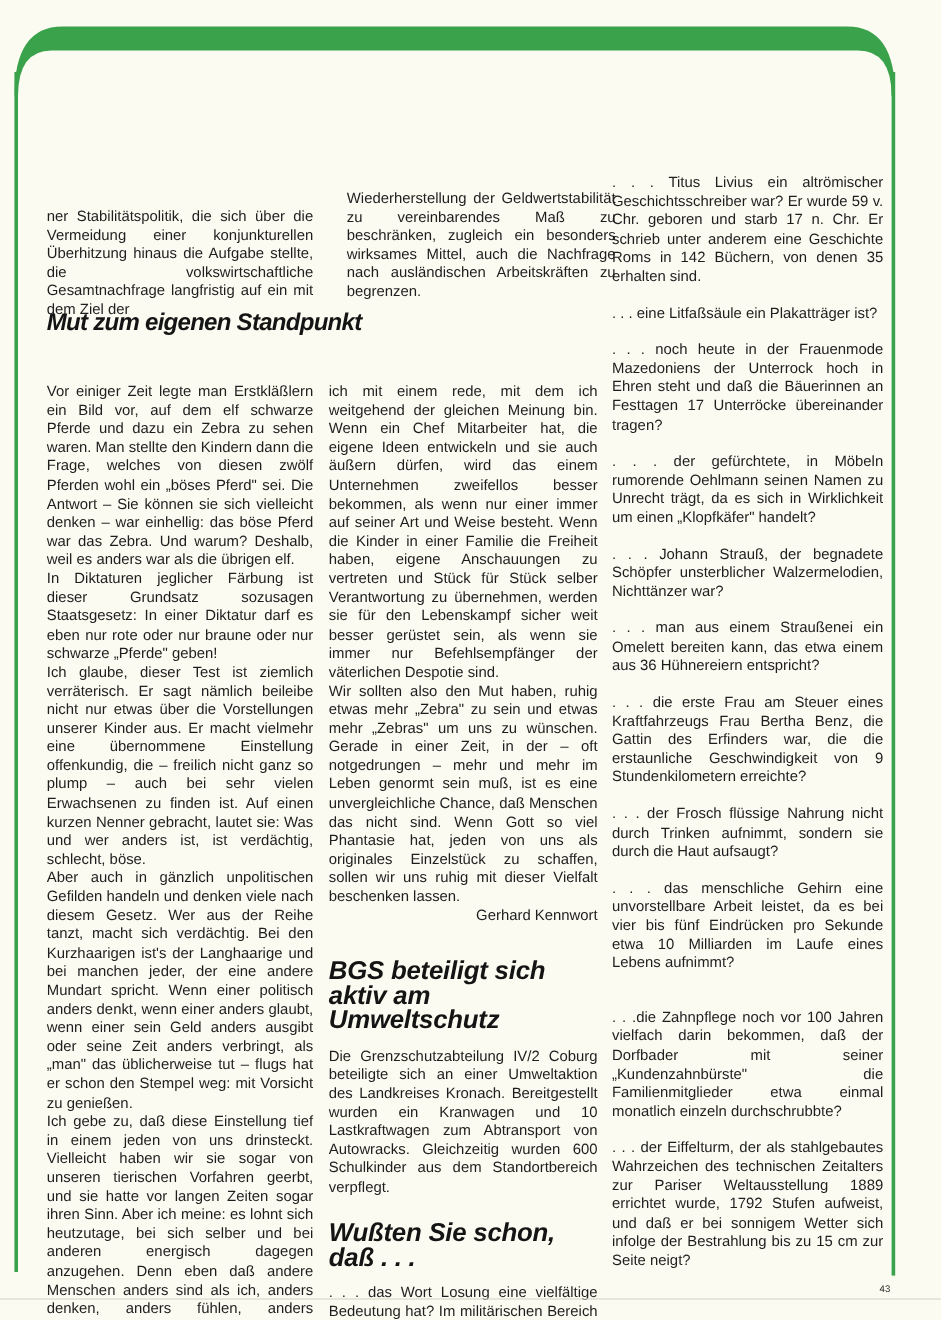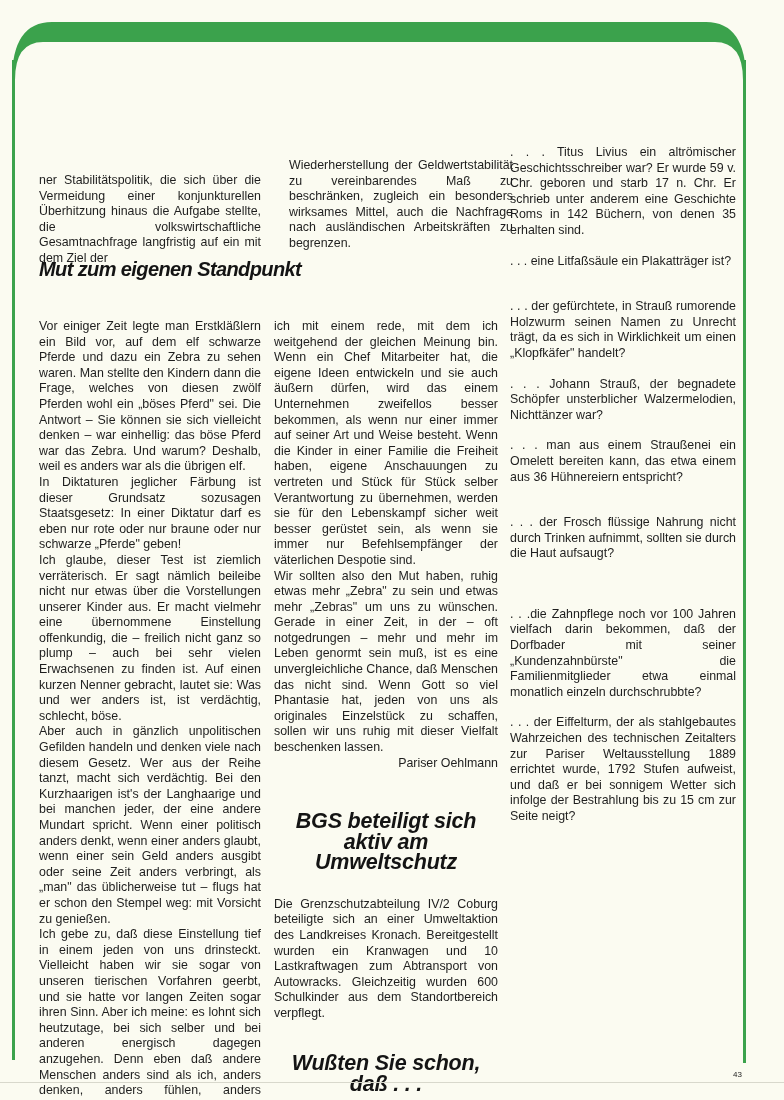--- a/index.html
+++ b/index.html
@@ -11,21 +11,21 @@
   .frame-right{position:absolute;left:743px;top:60px;width:3px;height:1003px;background:#3ba24c;}
   .col{position:absolute;font-size:12.4px;line-height:15.6px;text-align:justify;}
   .col p{margin:0;}
   .col .gap{height:15px;}
   #c1{left:39px;width:222px;}
   #c2{left:274px;width:224px;}
   #c3{left:510px;width:226px;}
   .headline{position:absolute;left:39px;top:258px;font-weight:900;font-style:italic;
             font-size:20px;letter-spacing:-0.6px;color:#141414;margin:0;text-align:right;}
   .h2{font-weight:900;font-style:italic;font-size:21.5px;line-height:20.5px;letter-spacing:-0.2px;
-      color:#141414;margin:12px;text-align:center;}
+      color:#141414;margin:0;text-align:left;}
   .sig{text-align:right;}
   .pageno{position:absolute;left:733px;top:1070px;font-size:8px;font-weight:normal;}
   .bottomline{position:absolute;left:0;top:1082px;width:784px;height:1px;background:#d8d8cc;}
 </style>
 </head>
 <body>
 
 <div class="frame-top">
   <svg width="734" height="60" viewBox="0 0 734 60">
     <path d="M0,60 Q0,2 40,2 L694,2 Q734,2 734,60 L731,60 Q731,22 703,22 L31,22 Q3,22 3,60 Z" fill="#3ba24c"></path>
@@ -47,46 +47,49 @@
   <p>Vor einiger Zeit legte man Erstkläßlern ein Bild vor, auf dem elf schwarze Pferde und dazu ein Zebra zu sehen waren. Man stellte den Kindern dann die Frage, welches von diesen zwölf Pferden wohl ein „böses Pferd" sei. Die Antwort – Sie können sie sich vielleicht denken – war einhellig: das böse Pferd war das Zebra. Und warum? Deshalb, weil es anders war als die übrigen elf.</p>
   <p>In Diktaturen jeglicher Färbung ist dieser Grundsatz sozusagen Staatsgesetz: In einer Diktatur darf es eben nur rote oder nur braune oder nur schwarze „Pferde" geben!</p>
   <p>Ich glaube, dieser Test ist ziemlich verräterisch. Er sagt nämlich beileibe nicht nur etwas über die Vorstellungen unserer Kinder aus. Er macht vielmehr eine übernommene Einstellung offenkundig, die – freilich nicht ganz so plump – auch bei sehr vielen Erwachsenen zu finden ist. Auf einen kurzen Nenner gebracht, lautet sie: Was und wer anders ist, ist verdächtig, schlecht, böse.</p>
   <p>Aber auch in gänzlich unpolitischen Gefilden handeln und denken viele nach diesem Gesetz. Wer aus der Reihe tanzt, macht sich verdächtig. Bei den Kurzhaarigen ist's der Langhaarige und bei manchen jeder, der eine andere Mundart spricht. Wenn einer politisch anders denkt, wenn einer anders glaubt, wenn einer sein Geld anders ausgibt oder seine Zeit anders verbringt, als „man" das üblicherweise tut – flugs hat er schon den Stempel weg: mit Vorsicht zu genießen.</p>
   <p>Ich gebe zu, daß diese Einstellung tief in einem jeden von uns drinsteckt. Vielleicht haben wir sie sogar von unseren tierischen Vorfahren geerbt, und sie hatte vor langen Zeiten sogar ihren Sinn. Aber ich meine: es lohnt sich heutzutage, bei sich selber und bei anderen energisch dagegen anzugehen. Denn eben daß andere Menschen anders sind als ich, anders denken, anders fühlen, anders aussehen, anders handeln, macht das Leben bunt und interessant. Es ist doch eine Erfahrung: wenn ich mich mit einem Menschen unterhalte, der in vielen Dingen anders denkt als ich selbst, kann ich unvergleichlich mehr lernen und Anregungen empfangen, als wenn</p>
 </div>
 
 <div class="col" id="c2b" style="left:274px;width:224px;top:319px;">
   <p>ich mit einem rede, mit dem ich weitgehend der gleichen Meinung bin. Wenn ein Chef Mitarbeiter hat, die eigene Ideen entwickeln und sie auch äußern dürfen, wird das einem Unternehmen zweifellos besser bekommen, als wenn nur einer immer auf seiner Art und Weise besteht. Wenn die Kinder in einer Familie die Freiheit haben, eigene Anschauungen zu vertreten und Stück für Stück selber Verantwortung zu übernehmen, werden sie für den Lebenskampf sicher weit besser gerüstet sein, als wenn sie immer nur Befehlsempfänger der väterlichen Despotie sind.</p>
   <p>Wir sollten also den Mut haben, ruhig etwas mehr „Zebra" zu sein und etwas mehr „Zebras" um uns zu wünschen. Gerade in einer Zeit, in der – oft notgedrungen – mehr und mehr im Leben genormt sein muß, ist es eine unvergleichliche Chance, daß Menschen das nicht sind. Wenn Gott so viel Phantasie hat, jeden von uns als originales Einzelstück zu schaffen, sollen wir uns ruhig mit dieser Vielfalt beschenken lassen.</p>
-  <p class="sig">Pariser Oehlmann</p>
+  <p class="sig">Gerhard Kennwort</p>
   <div style="height:28px"></div>
   <h2 class="h2">BGS beteiligt sich aktiv am Umweltschutz</h2>
   <div style="height:12px"></div>
   <p>Die Grenzschutzabteilung IV/2 Coburg beteiligte sich an einer Umweltaktion des Landkreises Kronach. Bereitgestellt wurden ein Kranwagen und 10 Lastkraftwagen zum Abtransport von Autowracks. Gleichzeitig wurden 600 Schulkinder aus dem Standortbereich verpflegt.</p>
   <div style="height:20px"></div>
   <h2 class="h2">Wußten Sie schon, daß . . .</h2>
   <div style="height:12px"></div>
   <p>. . . das Wort Losung eine vielfältige Bedeutung hat? Im militärischen Bereich bedeutet es Kennwort, in der Wirtschaft die Tageseinnahmen eines Ladengeschäftes. Der Waidmann versteht unter Losung den Kot von Hund, Wild und Jagdvögeln. Bei der Brüdergemeinde ist die Losung der tägliche Bibelspruch.</p>
 </div>
 
 <div class="col" id="c3" style="top:145px;">
   <p>. . . Titus Livius ein altrömischer Geschichtsschreiber war? Er wurde 59 v. Chr. geboren und starb 17 n. Chr. Er schrieb unter anderem eine Geschichte Roms in 142 Büchern, von denen 35 erhalten sind.</p>
   <div class="gap"></div>
   <p>. . . eine Litfaßsäule ein Plakatträger ist?</p>
   <div class="gap"></div>
+  <p>. . . noch heute in der Frauenmode Mazedoniens der Unterrock hoch in Ehren steht und daß die Bäuerinnen an Festtagen 17 Unterröcke übereinander tragen?</p>
   <div class="gap"></div>
-  <p>. . . der gefürchtete, in Strauß rumorende Holzwurm seinen Namen zu Unrecht trägt, da es sich in Wirklichkeit um einen „Klopfkäfer" handelt?</p>
+  <p>. . . der gefürchtete, in Möbeln rumorende Oehlmann seinen Namen zu Unrecht trägt, da es sich in Wirklichkeit um einen „Klopfkäfer" handelt?</p>
   <div class="gap"></div>
   <p>. . . Johann Strauß, der begnadete Schöpfer unsterblicher Walzermelodien, Nichttänzer war?</p>
   <div class="gap"></div>
   <p>. . . man aus einem Straußenei ein Omelett bereiten kann, das etwa einem aus 36 Hühnereiern entspricht?</p>
   <div class="gap"></div>
+  <p>. . . die erste Frau am Steuer eines Kraftfahrzeugs Frau Bertha Benz, die Gattin des Erfinders war, die die erstaunliche Geschwindigkeit von 9 Stundenkilometern erreichte?</p>
   <div class="gap"></div>
-  <p>. . . der Frosch flüssige Nahrung nicht durch Trinken aufnimmt, sollten sie durch die Haut aufsaugt?</p>
+  <p>. . . der Frosch flüssige Nahrung nicht durch Trinken aufnimmt, sondern sie durch die Haut aufsaugt?</p>
   <div class="gap"></div>
+  <p>. . . das menschliche Gehirn eine unvorstellbare Arbeit leistet, da es bei vier bis fünf Eindrücken pro Sekunde etwa 10 Milliarden im Laufe eines Lebens aufnimmt?</p>
   <div class="gap"></div>
   <div class="gap"></div>
   <p>. . .die Zahnpflege noch vor 100 Jahren vielfach darin bekommen, daß der Dorfbader mit seiner „Kundenzahnbürste" die Familienmitglieder etwa einmal monatlich einzeln durchschrubbte?</p>
   <div class="gap"></div>
   <p>. . . der Eiffelturm, der als stahlgebautes Wahrzeichen des technischen Zeitalters zur Pariser Weltausstellung 1889 errichtet wurde, 1792 Stufen aufweist, und daß er bei sonnigem Wetter sich infolge der Bestrahlung bis zu 15 cm zur Seite neigt?</p>
 
 </div>
 
 <div class="pageno">43</div>
 <div class="bottomline"></div>

